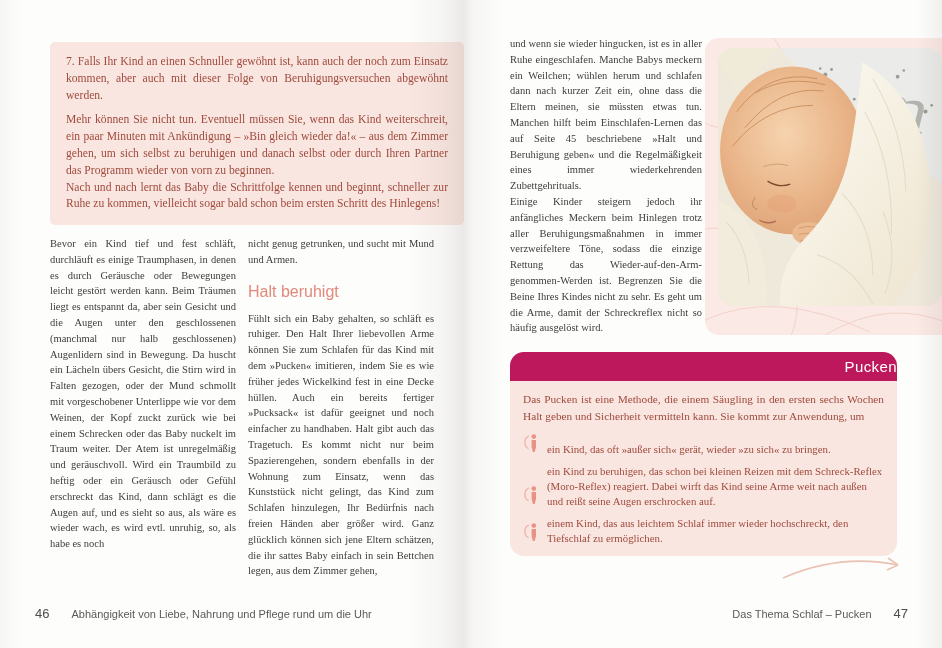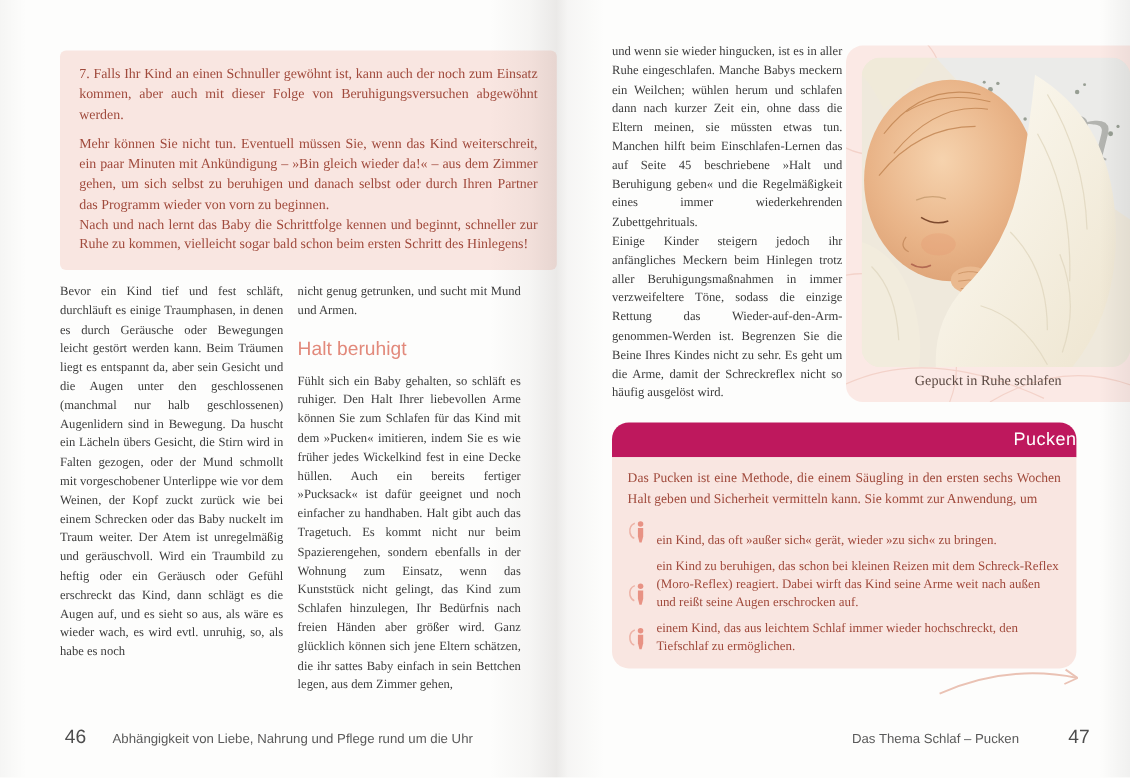--- a/index.html
+++ b/index.html
@@ -38,21 +38,21 @@
     margin:0;hyphens:auto;
   }
 
   footer.page-footer{
     position:absolute;top:606px;
     font-family:"Liberation Sans","DejaVu Sans",sans-serif;
     font-size:11px;color:#5a5a5a;
   }
   footer.left-footer{left:35px;}
   footer.right-footer{right:34px;text-align:right;}
-  .pagenum{font-size:16px;color:#4d4d4d;margin-left:19px;}
+  .pagenum{font-size:13px;color:#4d4d4d;}
   footer.left-footer .chapter-label{margin-left:22px;}
   footer.right-footer .chapter-label{margin-right:22px;}
 
   
   .photo-panel{
     position:absolute;left:705px;top:38px;width:250px;height:297px;
     background:#fbe9e5;border-radius:14px;margin:0;
   }
   .panel-arcs{position:absolute;inset:0;border-radius:14px;overflow:hidden;}
   .photo-frame{
@@ -210,21 +210,20 @@
             <path d="M120,142 Q150,172 150,222"></path>
             <path d="M96,202 Q130,212 150,250"></path>
             <path d="M160,160 Q176,200 162,240"></path>
           </g>
 
           <path d="M0,150 Q30,160 42,200 Q50,230 46,252 L0,252 Z" fill="#f2ecdd"></path>
           <path d="M8,170 Q28,190 30,230" fill="none" stroke="#e3dbc6" stroke-width="1"></path>
         </svg>
       </div>
 
-      <figcaption class="photo-caption">Gepuckt in Ruhe schlafen</figcaption>
     </figure>
 
     <aside class="pucken-box">
       <header class="pucken-header">Pucken</header>
       <div class="pucken-body">
         <p class="pucken-intro">Das Pucken ist eine Methode, die einem Säugling in den ersten sechs Wochen Halt geben und Sicherheit vermitteln kann. Sie kommt zur Anwendung, um</p>
         <ul class="pucken-list">
           <li>
             <span class="bullet-icon">
               <svg width="16" height="20" viewBox="0 0 16 20">

